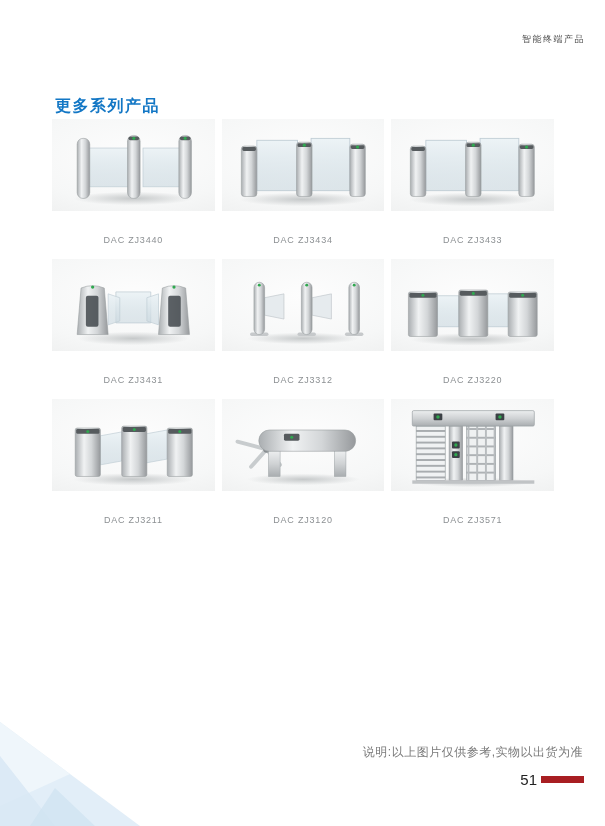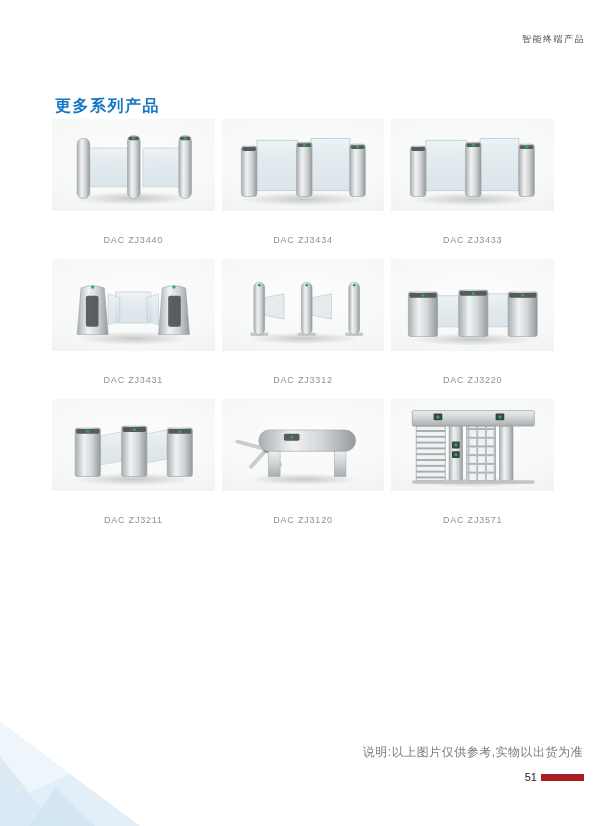--- a/index.html
+++ b/index.html
@@ -31,21 +31,21 @@
     font-size:9px;color:#8c9093;letter-spacing:0.8px;
   }
   .note{
     position:absolute;top:744px;right:22px;
     font-size:12px;color:#7a7a7a;letter-spacing:0.5px;
   }
   .pagenum{
     position:absolute;top:771px;right:21px;
     display:flex;align-items:center;gap:4px;
   }
-  .pagenum .num{font-size:11px;color:#222222;}
+  .pagenum .num{font-size:15px;color:#222222;}
   .pagenum .bar{width:43px;height:7px;background:#a81e22;}
   .corner{position:absolute;left:0;bottom:0;width:140px;height:130px;}
   .defs-holder{position:absolute;width:0;height:0;overflow:hidden;}
 </style>
 </head>
 <body>
 
 <svg class="defs-holder" aria-hidden="true">
   <defs>
     <linearGradient id="gSteel" x1="0" y1="0" x2="1" y2="0">

